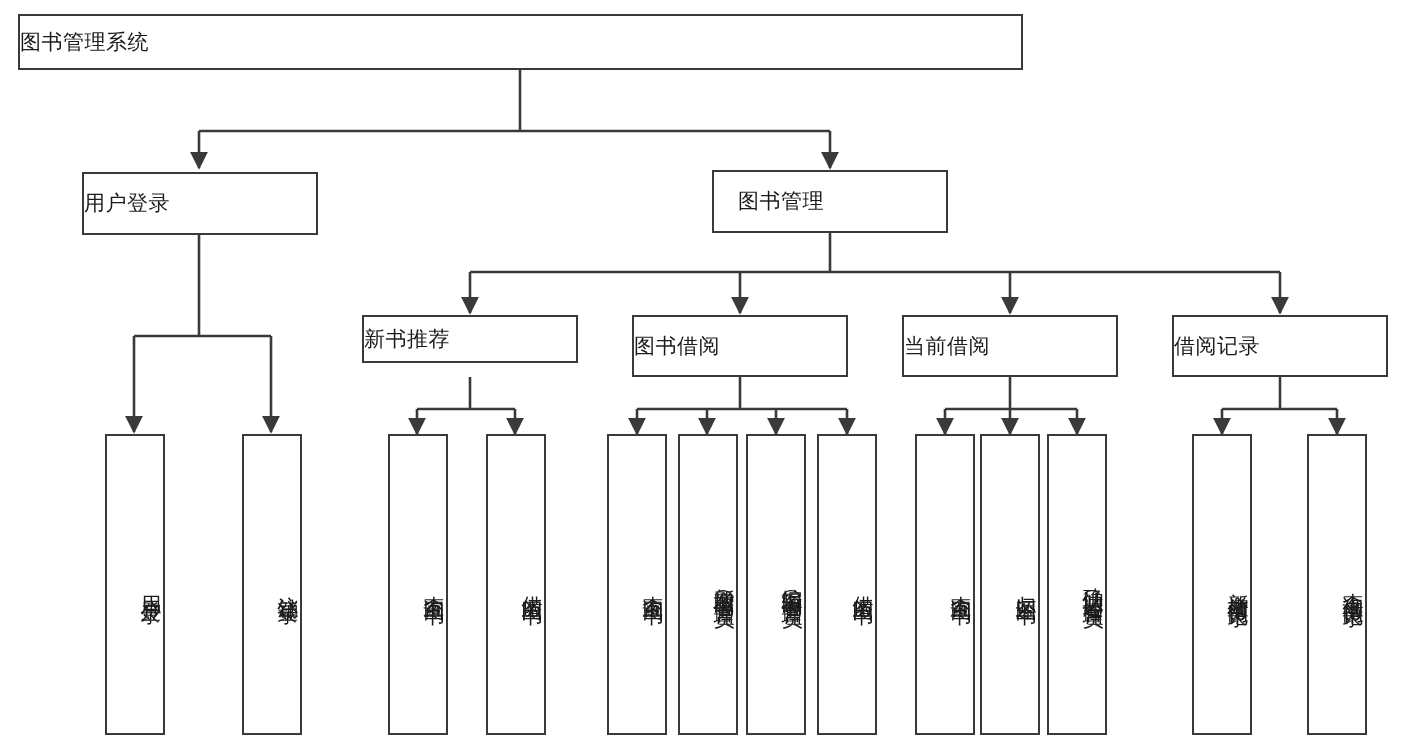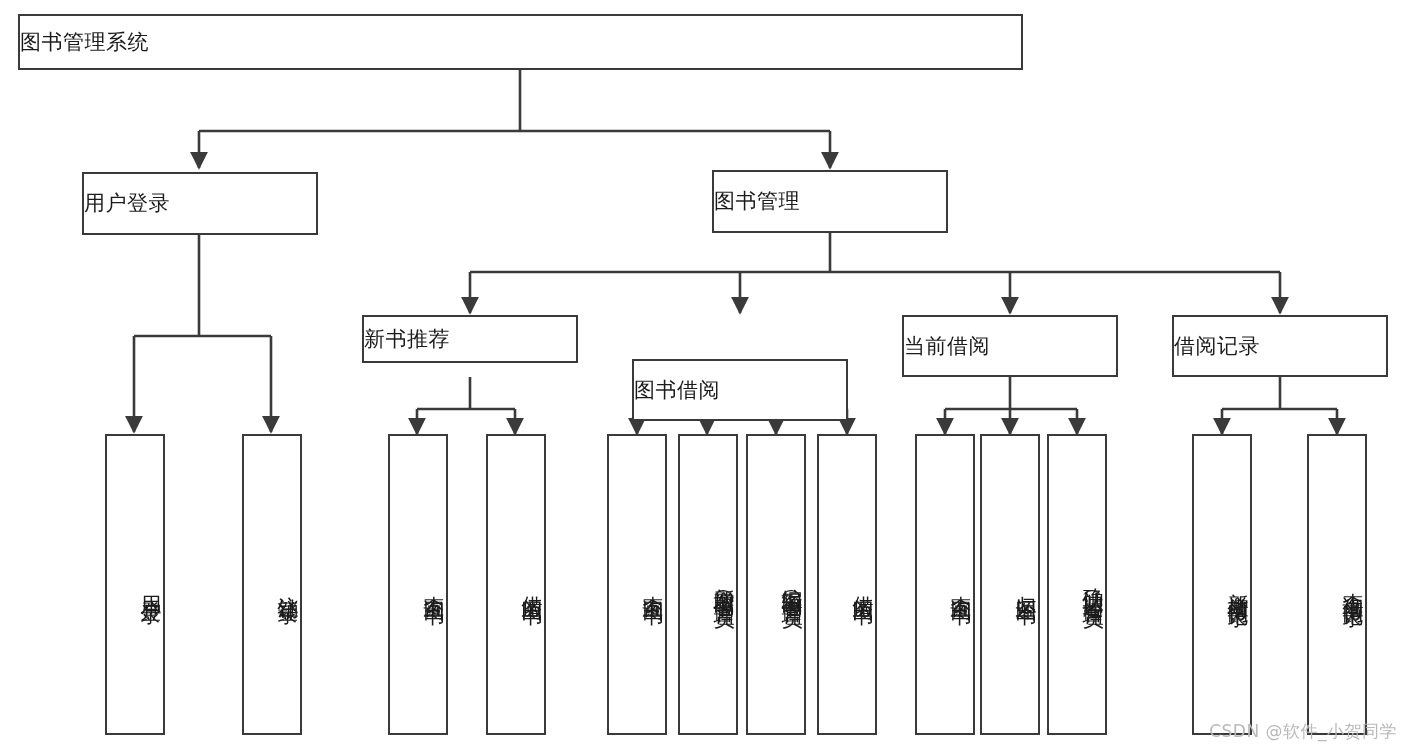--- a/index.html
+++ b/index.html
@@ -123,29 +123,29 @@
   </svg>
 
   <div class="node horiz" style="left:18px; top:14px; width:1005px; height:56px;">
     <span class="lbl">图书管理系统</span>
   </div>
 
   <div class="node horiz" style="left:82px; top:172px; width:236px; height:63px;">
     <span class="lbl">用户登录</span>
   </div>
 
-  <div class="node horiz" style="left:712px; top:170px; width:236px; height:63px;">
+  <div class="node horiz" style="left:712px; top:170px; width:236px; height:63px;padding-left:24px;">
     <span class="lbl">图书管理</span>
   </div>
 
   <div class="node horiz" style="left:362px; top:315px; width:216px; height:48px;">
     <span class="lbl">新书推荐</span>
   </div>
 
-  <div class="node horiz" style="left:632px; top:315px; width:216px; height:62px;margin-top:44px;">
+  <div class="node horiz" style="left:632px; top:315px; width:216px; height:62px;">
     <span class="lbl">图书借阅</span>
   </div>
 
   <div class="node horiz" style="left:902px; top:315px; width:216px; height:62px;">
     <span class="lbl">当前借阅</span>
   </div>
 
   <div class="node horiz" style="left:1172px; top:315px; width:216px; height:62px;">
     <span class="lbl">借阅记录</span>
   </div>
@@ -195,15 +195,14 @@
   </div>
 
   <div class="node vert" style="left:1192px; top:434px; width:60px; height:301px;">
     <span class="lbl">新增借阅记录</span>
   </div>
 
   <div class="node vert" style="left:1307px; top:434px; width:60px; height:301px;">
     <span class="lbl">查询借阅记录</span>
   </div>
 
-  <div class="watermark">CSDN @软件_小贺同学</div>
 
 </div>
 
 </body></html>

